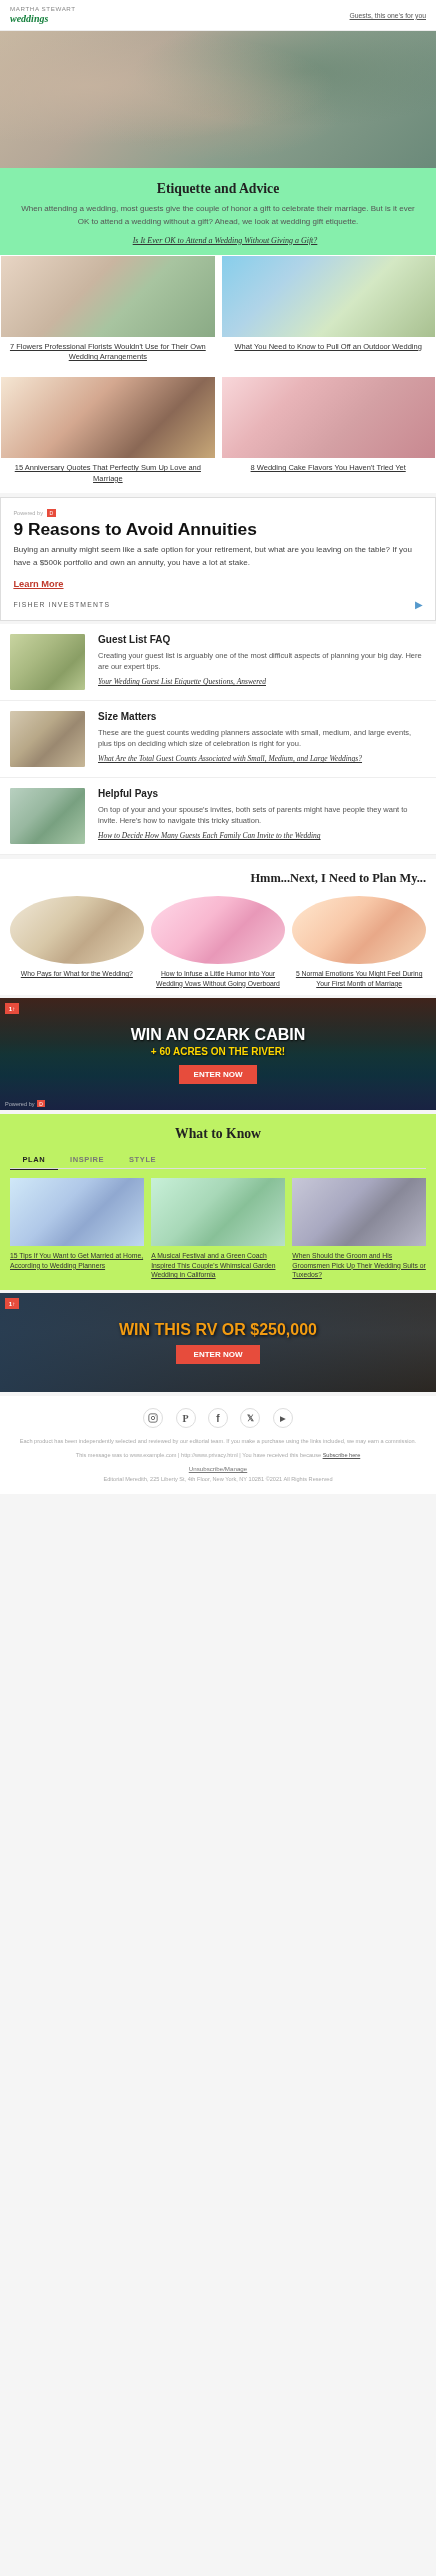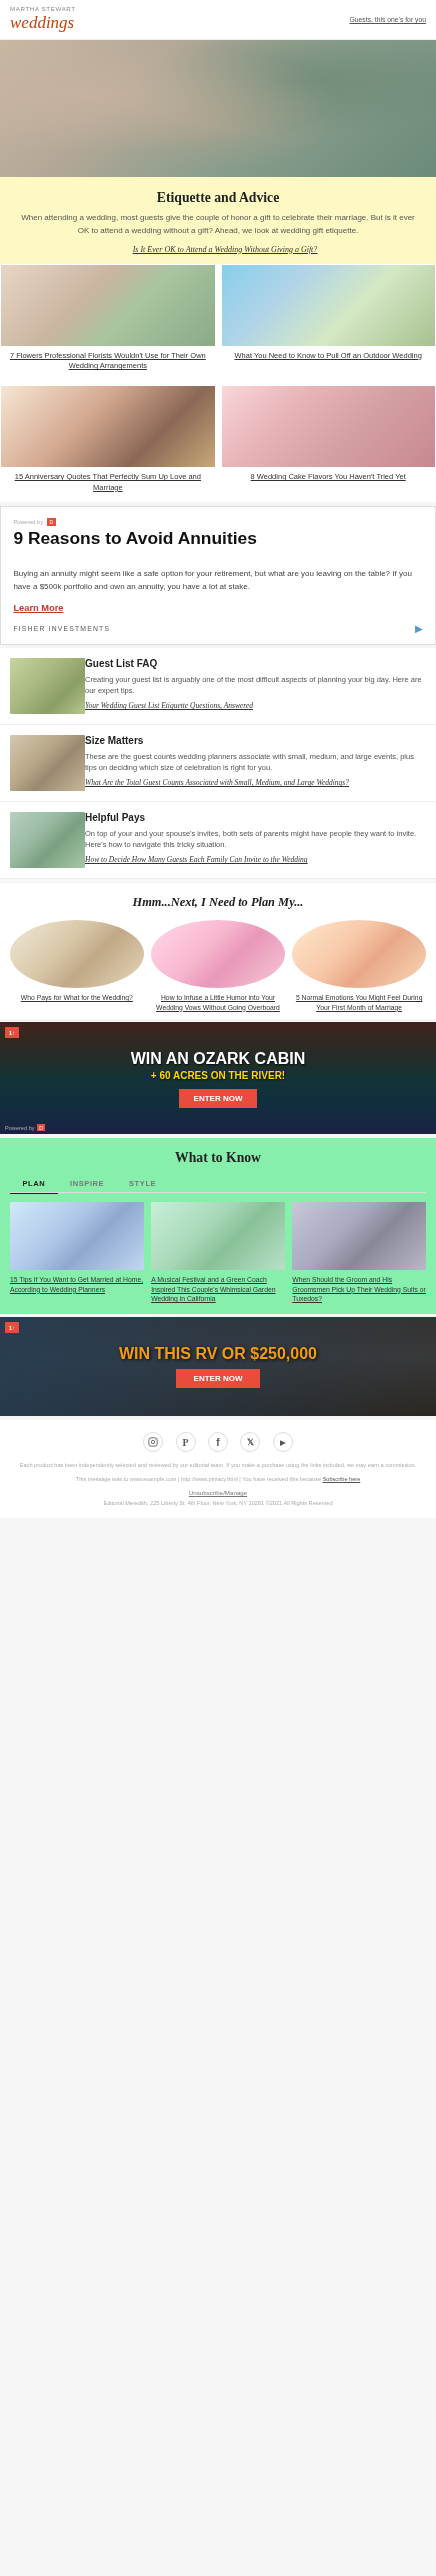--- a/index.html
+++ b/index.html
@@ -27,24 +27,25 @@
     }
     .logo-text {
       font-size: 6.2px;
       color: #888;
       line-height: 1.1;
       text-transform: uppercase;
       letter-spacing: 0.6px;
       font-family: Arial, sans-serif;
     }
     .logo-weddings {
-      font-size: 17px;
+      font-size: 10px;
       font-style: italic;
-      color: #c2410c;
+      color: #15803d;
       font-family: Georgia, serif;
+      font-weight: bold;
     }
     .header-link {
       font-size: 6.8px;
       color: #555;
       font-family: Arial, sans-serif;
       text-decoration: underline;
     }
 
     
     .hero-image {
@@ -58,21 +59,21 @@
       content: '';
       position: absolute;
       inset: 0;
       background:
         radial-gradient(ellipse at 20% 40%, rgba(200,180,160,0.8) 0%, transparent 50%),
         radial-gradient(ellipse at 70% 30%, rgba(100,130,110,0.6) 0%, transparent 40%),
         radial-gradient(ellipse at 50% 60%, rgba(180,160,140,0.5) 0%, transparent 40%);
     }
     
     .etiquette-section {
-      background: #fef9c3;
+      background: #86efac;
       text-align: center;
       padding: 12.4px 18.6px 10px;
     }
     .section-title {
       font-size: 13.7px;
       font-weight: bold;
       color: #222;
       margin-bottom: 6.2px;
       font-family: Georgia, serif;
     }
@@ -131,21 +132,21 @@
       font-size: 5.6px;
       color: #aaa;
       font-family: Arial, sans-serif;
       margin-bottom: 2.5px;
     }
     .ad-headline {
       font-size: 17.4px;
       font-weight: bold;
       color: #111;
       line-height: 1.2;
-      margin-bottom: 20px;
+      margin-bottom: 5px;
       font-family: Arial, sans-serif;
     }
     .ad-body {
       font-size: 8px;
       color: #444;
       line-height: 1.6;
       margin-bottom: 8.7px;
       font-family: Arial, sans-serif;
     }
     .ad-learn-more {
@@ -177,21 +178,21 @@
 
     
     .faq-section {
       background: #fff;
       margin-top: 3.7px;
     }
     .faq-item {
       display: flex;
       padding: 10px;
       border-bottom: 0.6px solid #eee;
-      gap: 0;
+      gap: 13px;
     }
     .faq-item-img {
       width: 75px;
       height: 56px;
       flex-shrink: 0;
       border-radius: 1.2px;
       overflow: hidden;
     }
     .faq-item-img-placeholder {
       width: 75px;
@@ -226,24 +227,23 @@
     
     .hmm-section {
       background: #fff;
       margin-top: 3.7px;
       padding: 12.4px 10px 6.2px;
     }
     .hmm-title {
       font-size: 12.4px;
       font-weight: bold;
       color: #222;
-      text-align: center;
+      text-align: right;
       margin-bottom: 10px;
       font-family: Georgia, serif;
-      font-style: italic;
     }
     .hmm-grid {
       display: grid;
       grid-template-columns: 1fr 1fr 1fr;
       gap: 7.5px;
     }
     .hmm-card {
       display: flex;
       flex-direction: column;
       align-items: center;
@@ -338,21 +338,21 @@
       bottom: 3.7px;
       left: 5px;
       font-size: 5.6px;
       color: rgba(255,255,255,0.6);
       font-family: Arial, sans-serif;
       z-index: 2;
     }
 
     
     .what-to-know {
-      background: #86efac;
+      background: #bef264;
       margin-top: 3.7px;
       padding: 12.4px 10px 10px;
     }
     .what-to-know-title {
       font-size: 13.7px;
       font-weight: bold;
       color: #222;
       text-align: center;
       margin-bottom: 8.7px;
       font-family: Georgia, serif;

